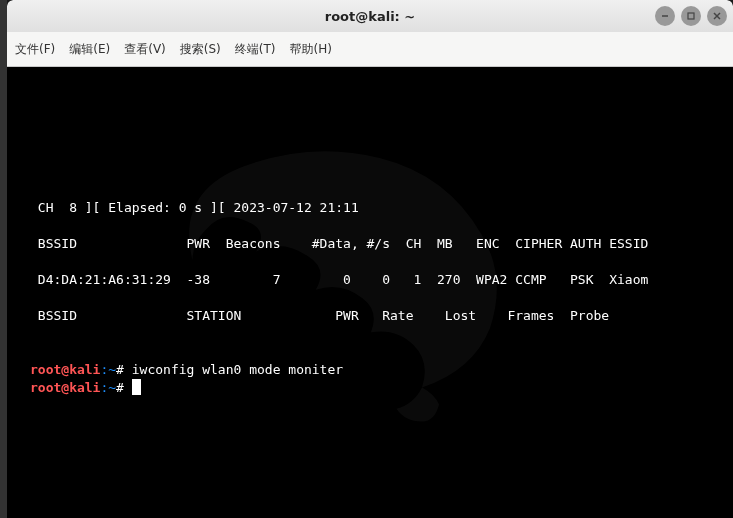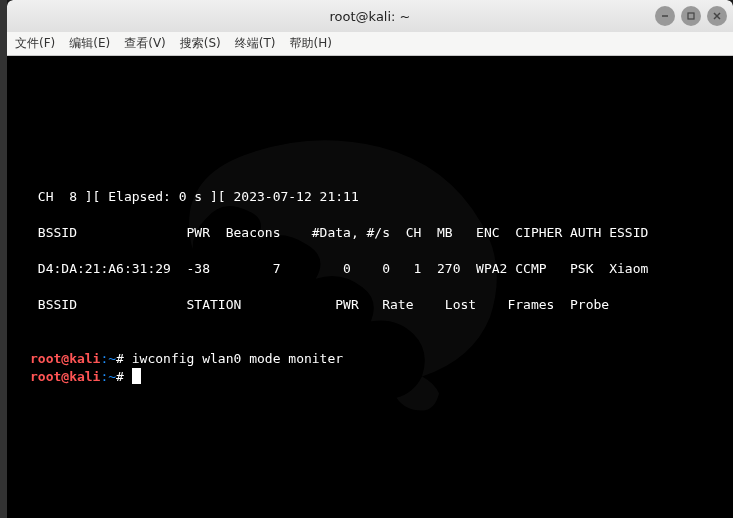--- a/index.html
+++ b/index.html
@@ -48,21 +48,21 @@
       height: 32px;
       background: linear-gradient(#f0f0f0, #e0e0e0);
       display: flex;
       align-items: center;
       justify-content: center;
       position: relative;
       border-top-left-radius: 6px;
       border-top-right-radius: 6px;
       color: #222;
       font-size: 13px;
-      font-weight: normal;
+      font-weight: bold;
     }
     .titlebar-controls {
       position: absolute;
       right: 6px;
       top: 6px;
       display: flex;
       gap: 6px;
     }
     .titlebar-btn {
       width: 20px;
@@ -71,21 +71,21 @@
       background: #999;
       display: flex;
       align-items: center;
       justify-content: center;
       color: #444;
       font-size: 11px;
       cursor: pointer;
     }
     
     .menubar {
-      height: 24px;
+      height: 35px;
       background: #f6f6f5;
       display: flex;
       align-items: center;
       padding: 0 8px;
       color: #333;
       font-size: 12px;
       gap: 14px;
       border-bottom: 1px solid #c8c8c8;
     }
     .menubar-item { cursor: pointer; }

